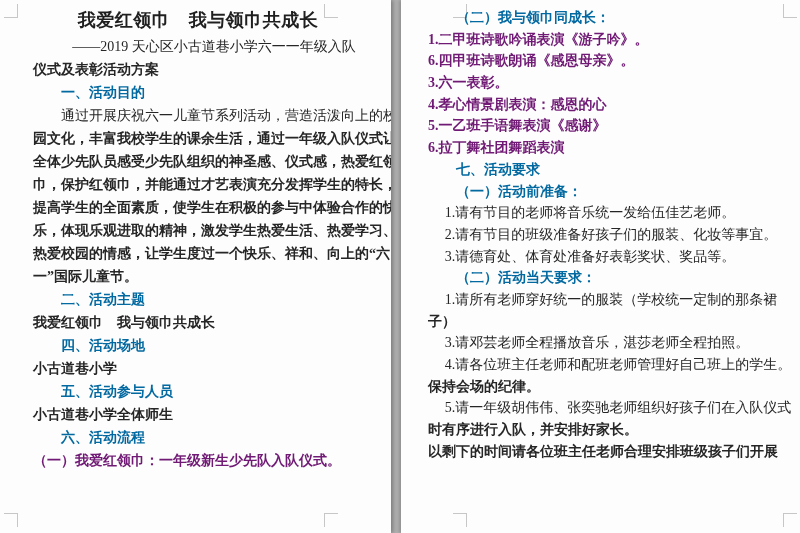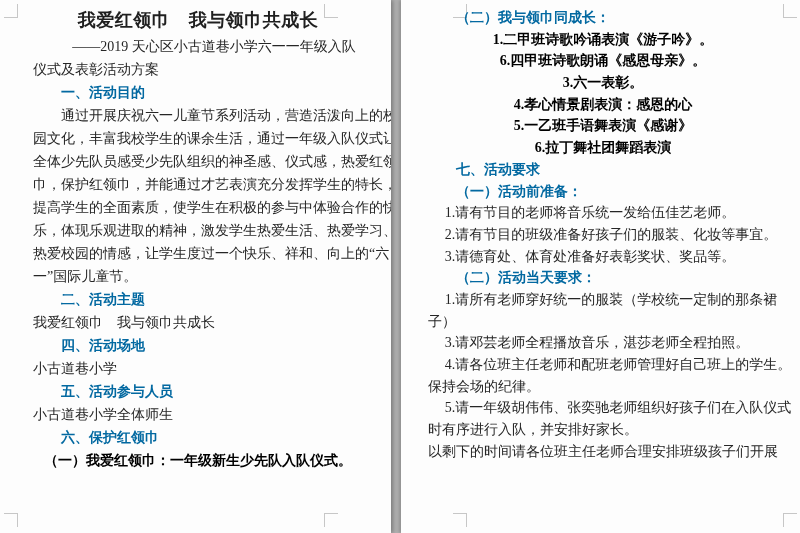--- a/index.html
+++ b/index.html
@@ -21,22 +21,22 @@
   .page-left  .line{height:23px;line-height:23px;}
   .page-right .line{height:21.7px;line-height:21.7px;}
   .line.title{
     height:30px;line-height:30px;font-size:18px;font-weight:bold;
     text-align:center;letter-spacing:.5px;color:#1f1f1f;
   }
   .line.indent3{text-indent:2.8em;}
   .line.heading{font-weight:bold;text-indent:2em;color:#0369a1;}
   .line.indent{text-indent:1.2em;}
   .page-left .line.indent{text-indent:2em;}
-  .line.bold{font-weight:bold;color:#000000;text-align:center;}
-  .line.plain{text-indent:0;}
+  .line.bold{font-weight:bold;color:#701a75;}
+  .line.plain{text-indent:0;font-weight:bold;}
   
   .cm{position:absolute;width:13px;height:13px;}
   .cm.tl{border-right:1px solid #c7c7c7;border-bottom:1px solid #c7c7c7;}
   .cm.tr{border-left:1px solid #c7c7c7;border-bottom:1px solid #c7c7c7;}
   .cm.bl{border-right:1px solid #c7c7c7;border-top:1px solid #c7c7c7;}
   .cm.br{border-left:1px solid #c7c7c7;border-top:1px solid #c7c7c7;}
   .page-left  .cm.tl{left:4px;top:4px;}
   .page-left  .cm.tr{left:324px;top:4px;}
   .page-left  .cm.bl{left:4px;top:513px;}
   .page-left  .cm.br{left:324px;top:513px;}
@@ -67,21 +67,21 @@
         <div class="line plain">提高学生的全面素质，使学生在积极的参与中体验合作的快</div>
         <div class="line plain">乐，体现乐观进取的精神，激发学生热爱生活、热爱学习、</div>
         <div class="line plain">热爱校园的情感，让学生度过一个快乐、祥和、向上的“六</div>
         <div class="line plain">一”国际儿童节。</div>
         <div class="line heading">二、活动主题</div>
         <div class="line plain">我爱红领巾　我与领巾共成长</div>
         <div class="line heading">四、活动场地</div>
         <div class="line plain">小古道巷小学</div>
         <div class="line heading">五、活动参与人员</div>
         <div class="line plain">小古道巷小学全体师生</div>
-        <div class="line heading">六、保护红领巾</div>
+        <div class="line heading">六、活动流程</div>
         <div class="line bold">（一）我爱红领巾：一年级新生少先队入队仪式。</div>
       </div>
   </div>
 
   <div class="page page-right">
     <div class="cm tl"></div>
     <div class="cm tr"></div>
     <div class="cm bl"></div>
     <div class="cm br"></div>
     <div class="content">

